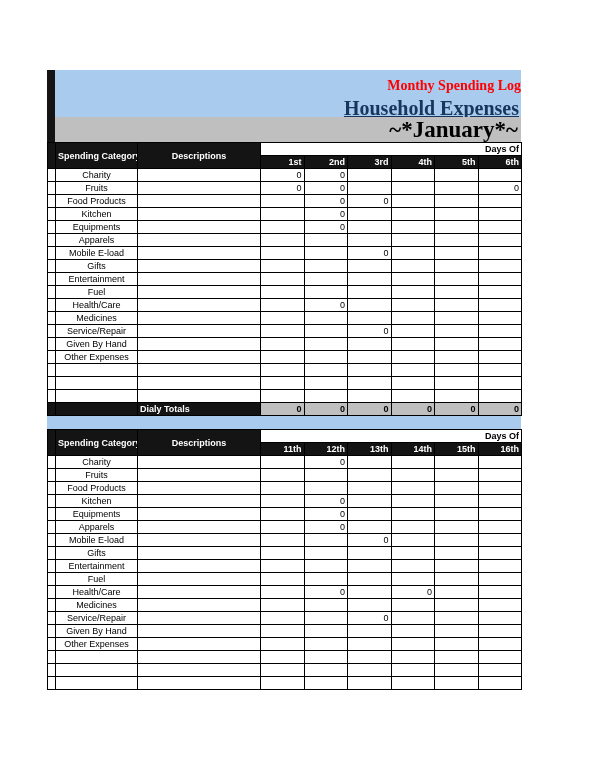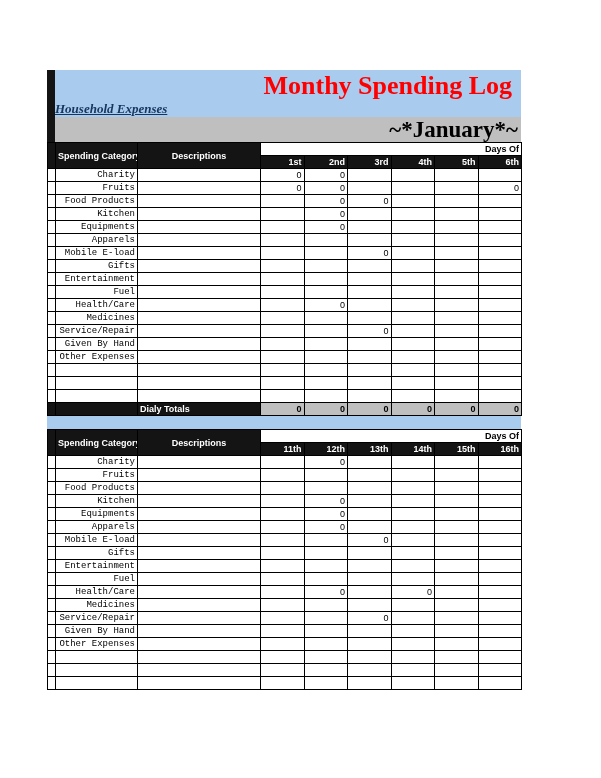--- a/index.html
+++ b/index.html
@@ -8,49 +8,49 @@
     font-family:"Liberation Sans", sans-serif;
   }
   .sheet{position:absolute;left:47px;top:70px;width:474px;}
   .hdr-row{display:flex;width:474px;}
   .colA{flex:0 0 8px;width:8px;}
   .blkbg{background:var(--header-black,#141414);}
   .hdr-main{flex:1;min-width:0;}
   .title-row{height:30px;}
   .title{
     background:var(--banner-blue,#a9cbee);color:var(--title-red,#ff0000);
-    font-family:"Liberation Serif", serif;font-weight:bold;font-size:26px;line-height:31px;
-    text-align:right;padding-right:9px;white-space:nowrap;overflow:hidden;
+    font-family:"Liberation Serif", serif;font-weight:bold;font-size:14px;line-height:31px;
+    text-align:right;padding-right:0;white-space:nowrap;overflow:hidden;
   }
   .subtitle-row{height:17px;}
   .subtitle{
     background:var(--banner-blue,#a9cbee);color:var(--subtitle-navy,#17365d);
-    font-family:"Liberation Serif", serif;font-weight:bold;font-size:13px;line-height:17px;
-    text-align:left;text-decoration:underline;padding-right:2px;white-space:nowrap;overflow:hidden;font-style:italic;
+    font-family:"Liberation Serif", serif;font-weight:bold;font-size:20px;line-height:17px;
+    text-align:right;text-decoration:underline;padding-right:2px;white-space:nowrap;overflow:hidden;
   }
   .month-row{height:25px;}
   .month{
     background:var(--band-gray,#bfbfbf);color:#000;
     font-family:"Liberation Serif", serif;font-weight:bold;font-size:23px;line-height:25px;
     text-align:right;padding-right:3px;white-space:nowrap;overflow:hidden;
   }
   table.log{border-collapse:collapse;table-layout:fixed;width:474px;font-size:9px;}
   table.log td,table.log th{
     border:1px solid #000;height:12px;line-height:12px;padding:0 2px;
     overflow:hidden;white-space:nowrap;
   }
   col.cA{width:8px;}
   col.cCat{width:82px;}
   col.cDesc{width:123px;}
   col.cDay{width:43.5px;}
   th.blk{background:var(--header-black,#141414);color:#fff;font-weight:bold;}
   th.cath{white-space:normal;line-height:10px;padding:1px 8px;}
   th.daysof{background:#fff;color:#000;text-align:right;font-weight:bold;height:11px;line-height:11px;border-radius:6px;}
   th.day{text-align:right;}
-  td.cat{text-align:right;color:#000;font-family:Liberation Mono, monospace;}
+  td.cat{text-align:center;color:#000;}
   td.desc{}
   td.val{text-align:right;}
   td.cA{padding:0;}
   td.blk{background:var(--header-black,#141414);}
   td.totlbl{color:#fff;font-weight:bold;}
   td.totval{background:var(--totals-gray,#bfbfbf);font-weight:bold;text-align:right;color:#000;}
   .separator{width:474px;height:13px;background:var(--banner-blue,#a9cbee);}
 </style>
 </head>
 <body>

